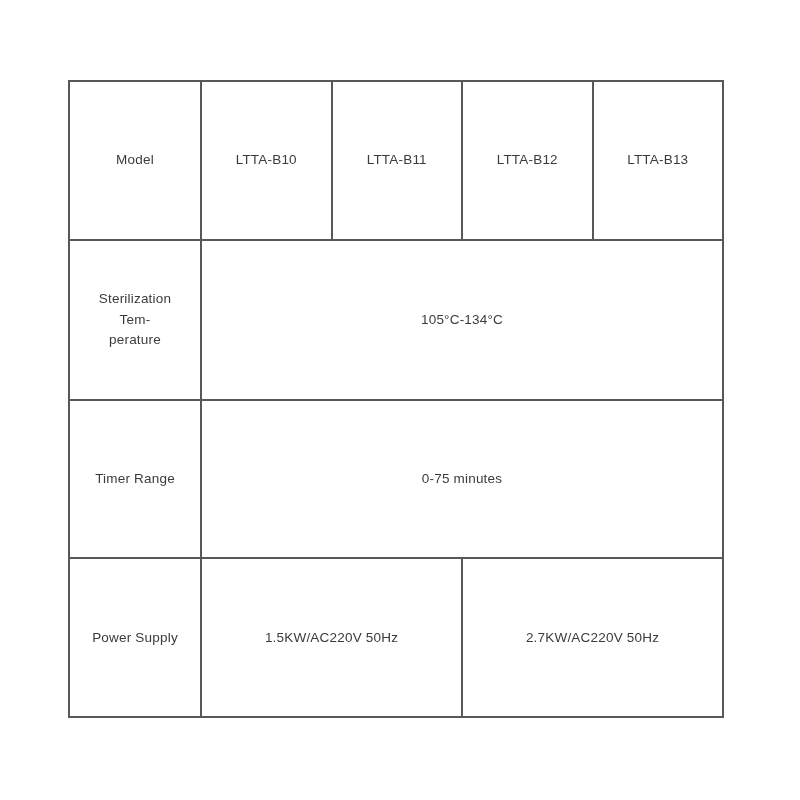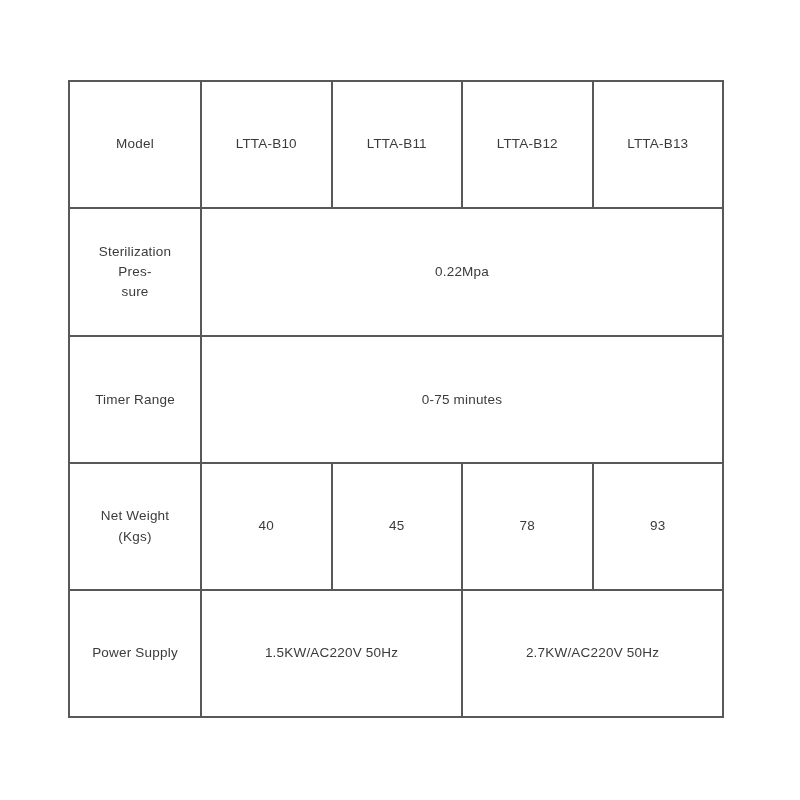--- a/index.html
+++ b/index.html
@@ -54,34 +54,27 @@
     </colgroup>
     <tbody>
       <tr>
         <td>Model</td>
         <td>LTTA-B10</td>
         <td>LTTA-B11</td>
         <td>LTTA-B12</td>
         <td>LTTA-B13</td>
       </tr>
       <tr>
-        <td>Sterilization Pres-
-sure</td>
-        <td colspan="4">0.22Mpa</td>
+        <td>Sterilization Tem-
+perature</td>
+        <td colspan="4">105°C-134°C</td>
       </tr>
       <tr>
         <td>Timer Range</td>
         <td colspan="4">0-75 minutes</td>
-      </tr>
-      <tr>
-        <td>Net Weight (Kgs)</td>
-        <td>40</td>
-        <td>45</td>
-        <td>78</td>
-        <td>93</td>
       </tr>
       <tr>
         <td>Power Supply</td>
         <td colspan="2">1.5KW/AC220V 50Hz</td>
         <td colspan="2">2.7KW/AC220V 50Hz</td>
       </tr>
     </tbody>
   </table>
 </div>
 

